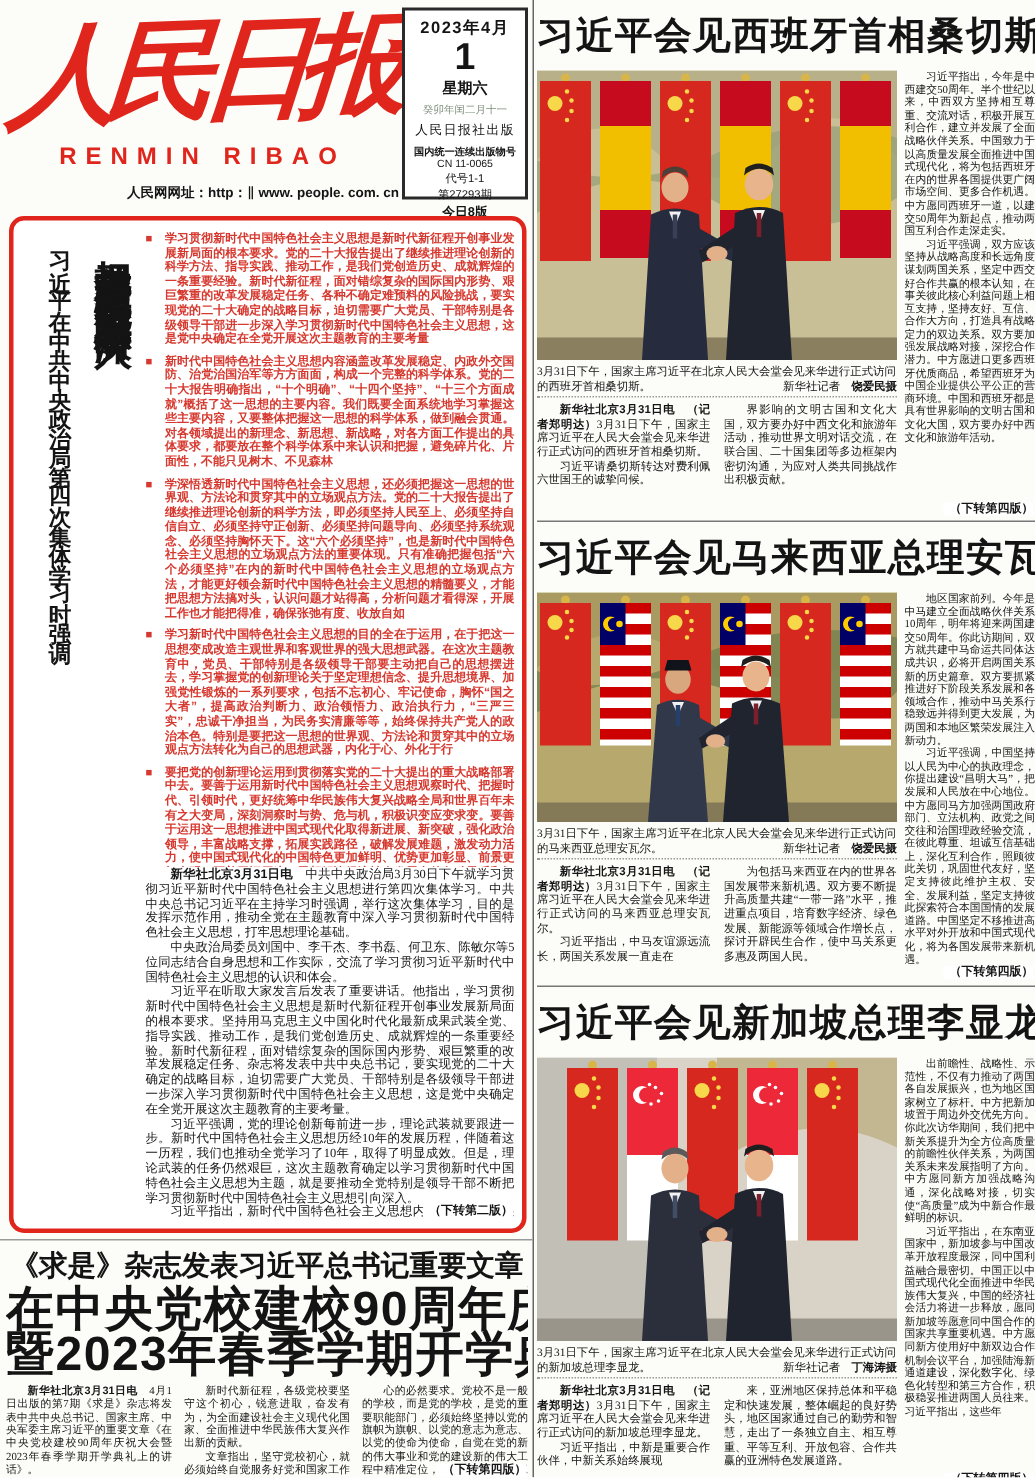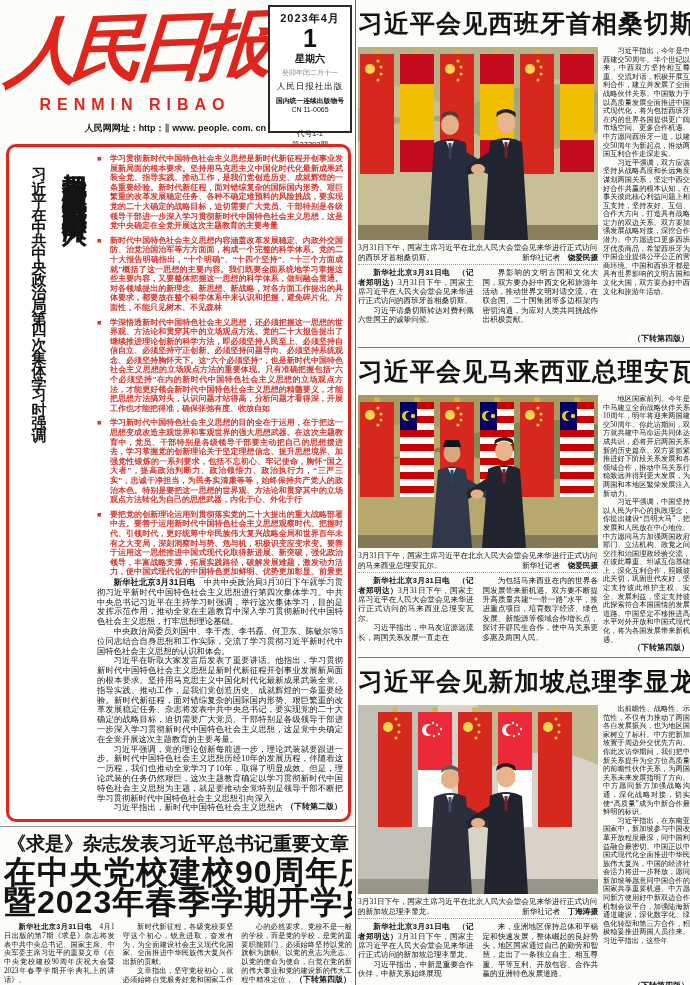--- a/index.html
+++ b/index.html
@@ -19,21 +19,21 @@
             font-family:"Liberation Sans",sans-serif; font-weight:700; font-size:9px; }
   .datebox{ position:absolute; left:268px; top:5px; width:84px; height:128px; border:2px solid #2a2a2a;
             text-align:center; font-family:"Liberation Sans",sans-serif; padding-top:4px; background:#fff; }
   .db-ym{ font-size:11px; font-weight:700; letter-spacing:1px; }
   .db-day{ font-size:25px; font-weight:700; line-height:25px; }
   .db-week{ font-size:10px; font-weight:700; margin-top:1px; }
   .db-lunar{ font-size:7px; color:#7f8f7d; margin-top:2px; }
   .db-pub{ font-size:8.5px; font-family:"Liberation Serif",serif; margin-top:3px; letter-spacing:1px; }
   .db-issn-label{ font-size:6.8px; font-weight:700; margin-top:3px; }
   .db-issn{ font-size:7px; }
-  .db-code{ font-size:7.5px; margin-top:16px; }
+  .db-code{ font-size:7.5px; margin-top:1px; }
   .db-issue{ font-size:7.5px; margin-top:1px; }
   .db-pages{ font-size:8.5px; font-weight:700; margin-top:1px;text-align:center; }
 
   .v-divider{ position:absolute; left:355px; top:0; width:1px; height:985px; background:#666; }
   .sep-h{ position:absolute; left:0; top:826px; width:355px; height:1px; background:#999; }
 
   
   .lead{ position:absolute; left:6px; top:144px; width:345px; height:678px; border:3px solid var(--red);
          border-radius:10px; padding:7px 5px 7px 7px; display:flex; background:#fff; overflow:hidden; }
   .lead-kicker{ writing-mode:vertical-rl; text-orientation:upright; flex:none; width:32px;
@@ -105,21 +105,21 @@
   </div>
 
   <div class="v-divider"></div>
   <div class="sep-h"></div>
 
   <div class="lead">
     <div class="lead-kicker">习近平在中共中央政治局第四次集体学习时强调</div>
     <div class="lead-title">把学习贯彻新时代中国特色社会主义思想不断引向深入</div>
     <div class="lead-right">
       <div class="bullets">
-        <p class="bullet">学习贯彻新时代中国特色社会主义思想是新时代新征程开创事业发展新局面的根本要求。坚持用马克思主义中国化时代化最新成果武装全党、指导实践、推动工作，是我们党创造历史、成就辉煌的一条重要经验。新时代新征程，面对错综复杂的国际国内形势、艰巨繁重的改革发展稳定任务、各种不确定难预料的风险挑战，要实现党的二十大确定的战略目标，迫切需要广大党员、干部特别是各级领导干部进一步深入学习贯彻新时代中国特色社会主义思想，这是党中央确定在全党开展这次主题教育的主要考量</p>
+        <p class="bullet">学习贯彻新时代中国特色社会主义思想是新时代新征程开创事业发展新局面的根本要求。党的二十大报告提出了继续推进理论创新的科学方法、指导实践、推动工作，是我们党创造历史、成就辉煌的一条重要经验。新时代新征程，面对错综复杂的国际国内形势、艰巨繁重的改革发展稳定任务、各种不确定难预料的风险挑战，要实现党的二十大确定的战略目标，迫切需要广大党员、干部特别是各级领导干部进一步深入学习贯彻新时代中国特色社会主义思想，这是党中央确定在全党开展这次主题教育的主要考量</p>
         <p class="bullet">新时代中国特色社会主义思想内容涵盖改革发展稳定、内政外交国防、治党治国治军等方方面面，构成一个完整的科学体系。党的二十大报告明确指出，“十个明确”、“十四个坚持”、“十三个方面成就”概括了这一思想的主要内容。我们既要全面系统地学习掌握这些主要内容，又要整体把握这一思想的科学体系，做到融会贯通。对各领域提出的新理念、新思想、新战略，对各方面工作提出的具体要求，都要放在整个科学体系中来认识和把握，避免碎片化、片面性，不能只见树木、不见森林</p>
         <p class="bullet">学深悟透新时代中国特色社会主义思想，还必须把握这一思想的世界观、方法论和贯穿其中的立场观点方法。党的二十大报告提出了继续推进理论创新的科学方法，即必须坚持人民至上、必须坚持自信自立、必须坚持守正创新、必须坚持问题导向、必须坚持系统观念、必须坚持胸怀天下。这“六个必须坚持”，也是新时代中国特色社会主义思想的立场观点方法的重要体现。只有准确把握包括“六个必须坚持”在内的新时代中国特色社会主义思想的立场观点方法，才能更好领会新时代中国特色社会主义思想的精髓要义，才能把思想方法搞对头，认识问题才站得高，分析问题才看得深，开展工作也才能把得准，确保张弛有度、收放自如</p>
         <p class="bullet">学习新时代中国特色社会主义思想的目的全在于运用，在于把这一思想变成改造主观世界和客观世界的强大思想武器。在这次主题教育中，党员、干部特别是各级领导干部要主动把自己的思想摆进去，学习掌握党的创新理论关于坚定理想信念、提升思想境界、加强党性锻炼的一系列要求，包括不忘初心、牢记使命，胸怀“国之大者”，提高政治判断力、政治领悟力、政治执行力，“三严三实”，忠诚干净担当，为民务实清廉等等，始终保持共产党人的政治本色。特别是要把这一思想的世界观、方法论和贯穿其中的立场观点方法转化为自己的思想武器，内化于心、外化于行</p>
         <p class="bullet">要把党的创新理论运用到贯彻落实党的二十大提出的重大战略部署中去。要善于运用新时代中国特色社会主义思想观察时代、把握时代、引领时代，更好统筹中华民族伟大复兴战略全局和世界百年未有之大变局，深刻洞察时与势、危与机，积极识变应变求变。要善于运用这一思想推进中国式现代化取得新进展、新突破，强化政治领导，丰富战略支撑，拓展实践路径，破解发展难题，激发动力活力，使中国式现代化的中国特色更加鲜明、优势更加彰显、前景更加光明。要善于运用这一思想解决经济社会发展中的各种矛盾和问题，完整、准确、全面贯彻新发展理念，加快构建新发展格局，推动高质量发展，促进共同富裕。要善于运用这一思想防范化解重大风险，增强忧患意识，坚持底线思维，居安思危、未雨绸缪，时刻保持箭在弦上的备战姿态，下好先手棋，打好主动仗，对各种风险见之于未萌、化之于未发，坚决防范各种风险失控蔓延，坚决防范系统性风险。要善于运用这一思想深入推进全面从严治党，时刻保持解决大党独有难题的清醒和坚定，既注重解决好出现的新问题，又注重解决好存在的深层次问题，确保党永远不变质、不变色、不变味</p>
       </div>
       <div class="lead-body">
         <p><b class="dateline">新华社北京3月31日电</b><span>　中共中央政治局3月30日下午就学习贯彻习近平新时代中国特色社会主义思想进行第四次集体学习。中共中央总书记习近平在主持学习时强调，举行这次集体学习，目的是发挥示范作用，推动全党在主题教育中深入学习贯彻新时代中国特色社会主义思想，打牢思想理论基础。</span></p>
         <p>中央政治局委员刘国中、李干杰、李书磊、何卫东、陈敏尔等5位同志结合自身思想和工作实际，交流了学习贯彻习近平新时代中国特色社会主义思想的认识和体会。</p>
         <p>习近平在听取大家发言后发表了重要讲话。他指出，学习贯彻新时代中国特色社会主义思想是新时代新征程开创事业发展新局面的根本要求。坚持用马克思主义中国化时代化最新成果武装全党、指导实践、推动工作，是我们党创造历史、成就辉煌的一条重要经验。新时代新征程，面对错综复杂的国际国内形势、艰巨繁重的改革发展稳定任务、杂志将发表中共中央总书记，要实现党的二十大确定的战略目标，迫切需要广大党员、干部特别是各级领导干部进一步深入学习贯彻新时代中国特色社会主义思想，这是党中央确定在全党开展这次主题教育的主要考量。</p>
         <p>习近平强调，党的理论创新每前进一步，理论武装就要跟进一步。新时代中国特色社会主义思想历经10年的发展历程，伴随着这一历程，我们也推动全党学习了10年，取得了明显成效。但是，理论武装的任务仍然艰巨，这次主题教育确定以学习贯彻新时代中国特色社会主义思想为主题，就是要推动全党特别是领导干部不断把学习贯彻新时代中国特色社会主义思想引向深入。</p>

